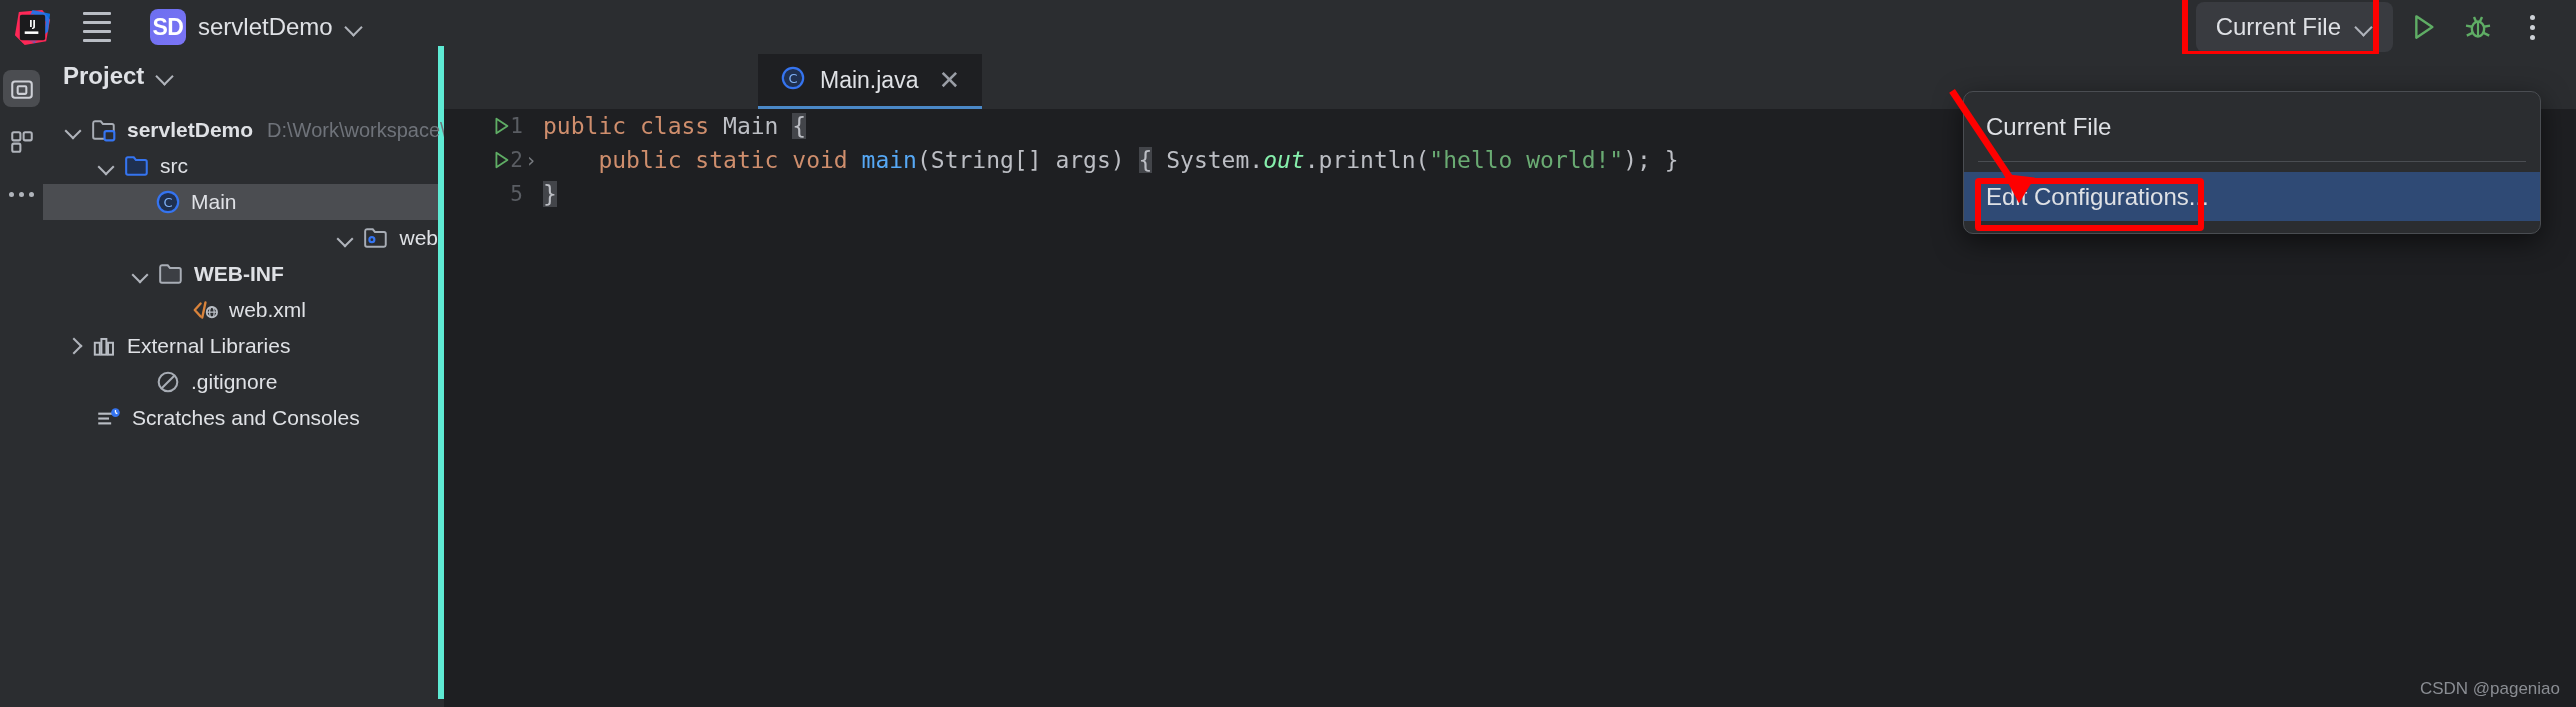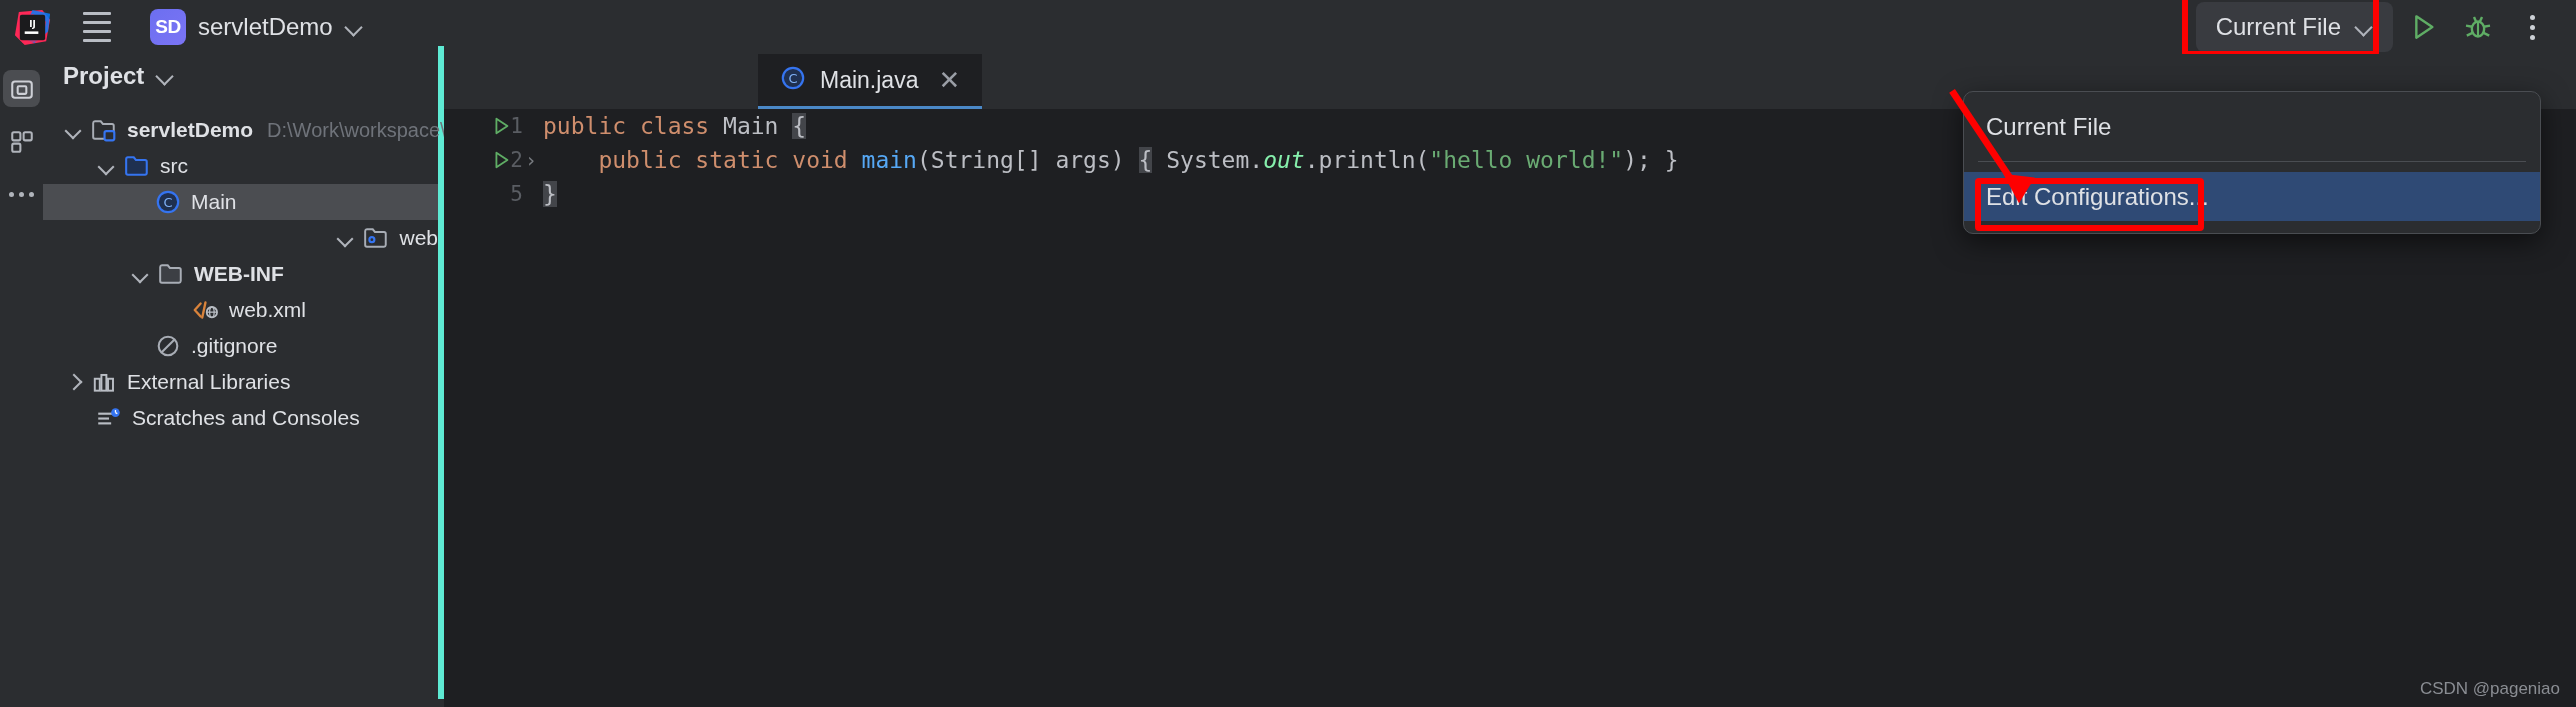--- a/index.html
+++ b/index.html
@@ -27,21 +27,21 @@
   .hamburger {
     width: 51px; height: 45px; display: flex; flex-direction: column;
     align-items: center; justify-content: center; gap: 6px; cursor: pointer;
     margin-right: 12px;
   }
   .hamburger i { display: block; width: 28px; height: 3px; background: #b9bdc4; border-radius: 1px; }
 
   .proj-badge {
     width: 36px; height: 36px; border-radius: 8px;
     background: linear-gradient(135deg,#6c6ff0,#7b74f5);
-    color: #fff; font-size: 19px; font-weight: bold;
+    color: #fff; font-size: 23px; font-weight: bold;
     display: flex; align-items: center; justify-content: center;
     letter-spacing: -0.5px;
   }
   .proj-chip {
     display: flex; align-items: center; gap: 12px;
     padding: 6px 12px 6px 8px; border-radius: 7px; cursor: pointer;
   }
   .proj-name { color: #dfe1e5; font-size: 24px; }
   .vcs-chip {
     display: flex; align-items: center; gap: 12px;
@@ -367,40 +367,40 @@
             <path d="M9 6 L3.5 12 L9 18" fill="none" stroke="#d9833b" stroke-width="2.2" stroke-linecap="round" stroke-linejoin="round"></path>
             <line x1="13.5" y1="5" x2="10.5" y2="19" stroke="#d9833b" stroke-width="2.2" stroke-linecap="round"></line>
             <circle cx="19.5" cy="14" r="4.8" fill="#2b2d30" stroke="#b9bdc4" stroke-width="1.7"></circle>
             <ellipse cx="19.5" cy="14" rx="2.1" ry="4.8" fill="none" stroke="#b9bdc4" stroke-width="1.2"></ellipse>
             <line x1="14.7" y1="14" x2="24.3" y2="14" stroke="#b9bdc4" stroke-width="1.2"></line>
           </svg>
         </span>
         <span class="tlabel">web.xml</span>
       </div>
 
-      <div class="trow" style="padding-left:110px;">
-        <span class="ticon">
-          <svg width="26" height="26" viewBox="0 0 24 24">
-            <circle cx="12" cy="12" r="8.6" fill="none" stroke="#a8adb5" stroke-width="1.9"></circle>
-            <line x1="6.2" y1="17.8" x2="17.8" y2="6.2" stroke="#a8adb5" stroke-width="1.9"></line>
-          </svg>
-        </span>
-        <span class="tlabel">.gitignore</span>
-      </div>
-
       <div class="trow" style="padding-left:18px;">
         <span class="twist right"></span>
         <span class="ticon">
           <svg width="26" height="24" viewBox="0 0 24 22">
             <rect x="3.5" y="8" width="4.6" height="11" fill="none" stroke="#b9bdc4" stroke-width="1.8"></rect>
             <rect x="9.6" y="4.5" width="4.6" height="14.5" fill="none" stroke="#b9bdc4" stroke-width="1.8"></rect>
             <rect x="15.7" y="8" width="4.6" height="11" fill="none" stroke="#b9bdc4" stroke-width="1.8"></rect>
           </svg>
         </span>
         <span class="tlabel">External Libraries</span>
+      </div>
+
+      <div class="trow" style="padding-left:110px;">
+        <span class="ticon">
+          <svg width="26" height="26" viewBox="0 0 24 24">
+            <circle cx="12" cy="12" r="8.6" fill="none" stroke="#a8adb5" stroke-width="1.9"></circle>
+            <line x1="6.2" y1="17.8" x2="17.8" y2="6.2" stroke="#a8adb5" stroke-width="1.9"></line>
+          </svg>
+        </span>
+        <span class="tlabel">.gitignore</span>
       </div>
 
       <div class="trow" style="padding-left:51px;">
         <span class="ticon">
           <svg width="28" height="24" viewBox="0 0 26 22">
             <line x1="3" y1="7" x2="17" y2="7" stroke="#b9bdc4" stroke-width="2"></line>
             <line x1="3" y1="11.5" x2="13" y2="11.5" stroke="#b9bdc4" stroke-width="2"></line>
             <line x1="3" y1="16" x2="15" y2="16" stroke="#b9bdc4" stroke-width="2"></line>
             <circle cx="19" cy="6" r="4" fill="#3574f0"></circle>
             <line x1="19" y1="3.6" x2="19" y2="6" stroke="#ffffff" stroke-width="1.2"></line>

